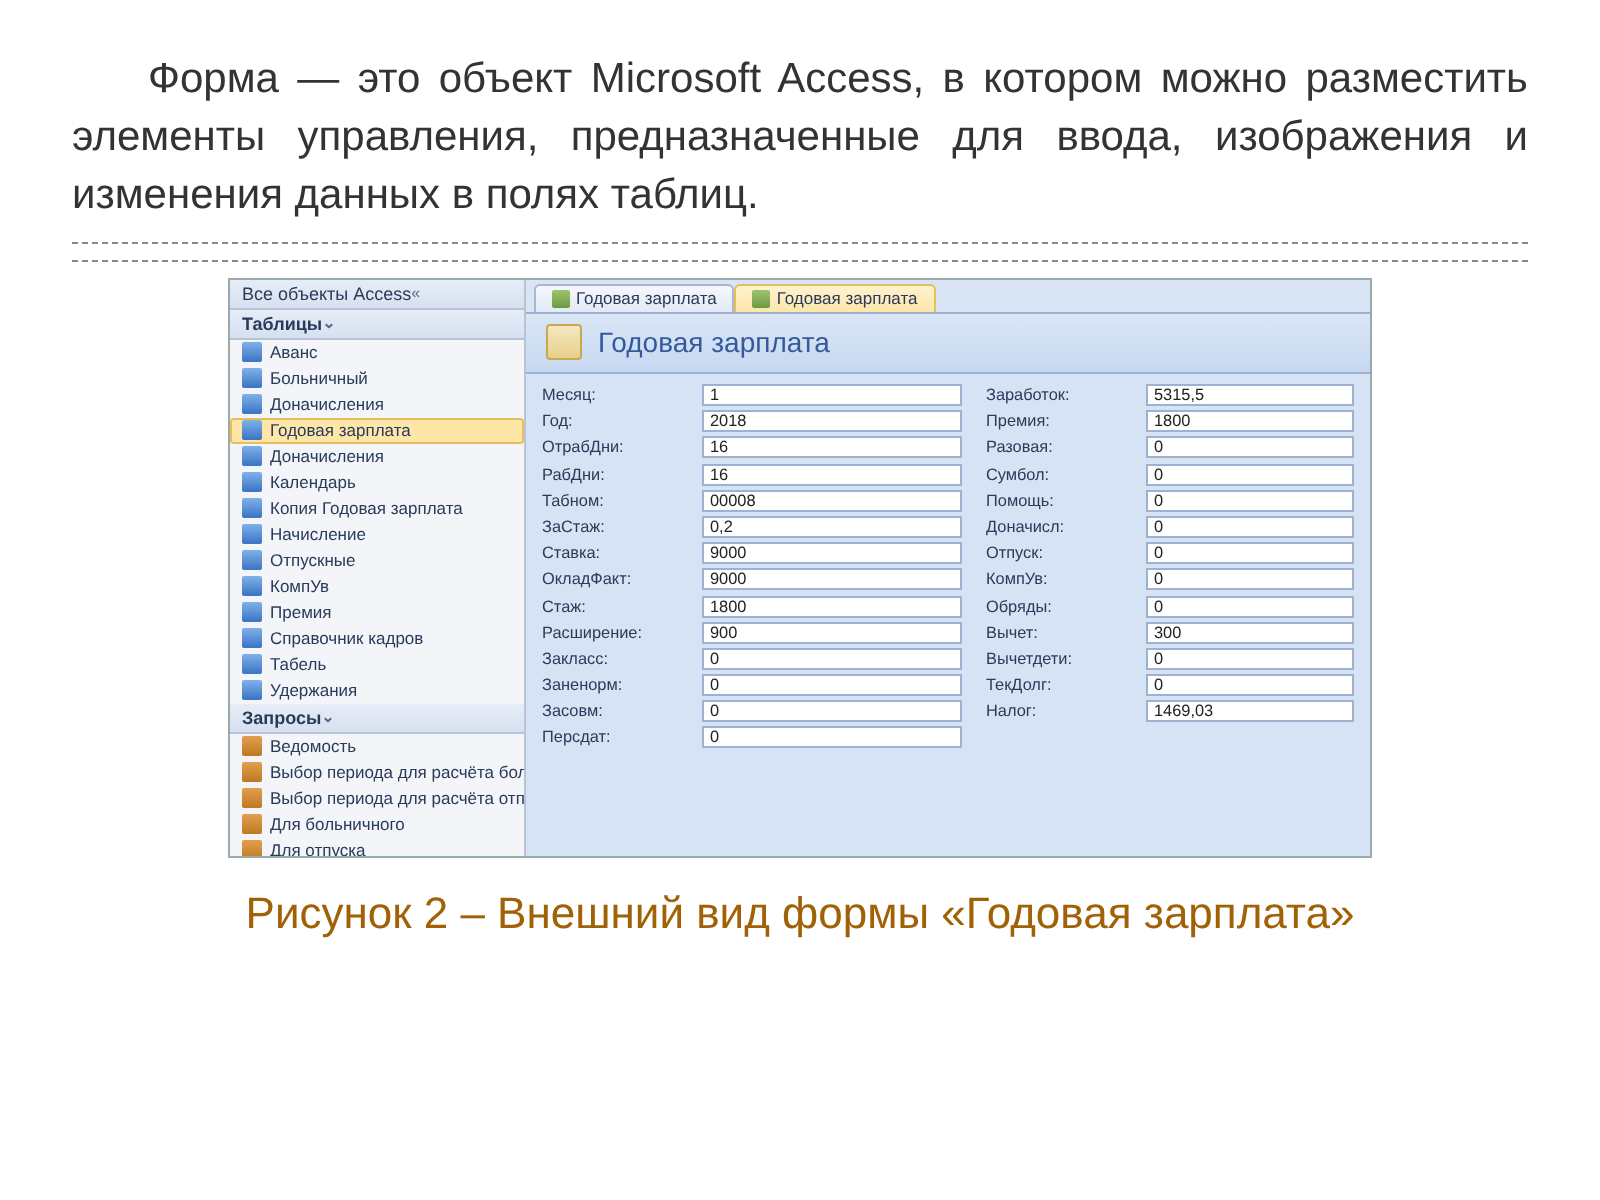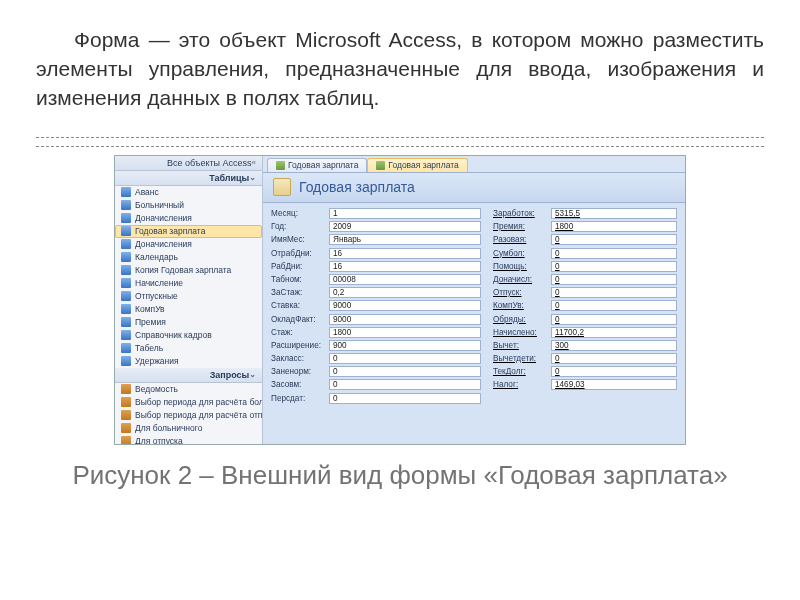--- a/index.html
+++ b/index.html
@@ -13,31 +13,31 @@
   }
   .page {
     padding: 26px 36px 10px 36px;
   }
   .para {
     font-size: 21px;
     line-height: 1.38;
     color: #333;
     text-align: justify;
     text-indent: 38px;
-    margin-bottom: 26px;
+    margin-bottom: 10px;
   }
   .rule {
     border: none;
     border-top: 1px dashed #888;
     margin: 0 0 8px 0;
   }
   .rule.top { margin-top: -2px; }
   .caption {
-    font-size: 26px;
-    color: #737373;
+    font-size: 22px;
+    color: #a16207;
     text-align: center;
     margin-top: 14px;
     line-height: 1.3;
   }
 
   
   .shot {
     width: 572px;
     height: 290px;
     margin: 6px auto 0 auto;
@@ -56,21 +56,21 @@
     flex-direction: column;
   }
   .nav-header, .nav-group {
     background: linear-gradient(#e7edf7,#d6e0f0);
     border-bottom: 1px solid #b8c4d6;
     padding: 3px 6px;
     font-size: 9px;
     color: #2a3b5a;
     display: flex;
     align-items: center;
-    justify-content: flex-end;
+    justify-content: flex-start;
     height: 15px;
   }
   .nav-header { font-weight: 500; }
   .nav-group { font-weight: 600; }
   .chev { font-size: 8px; color: #5a6a88; }
   .nav-list {
     flex: none;
     overflow: hidden;
   }
   .nav-item {
@@ -169,28 +169,28 @@
     padding: 4px 8px;
     display: flex;
     gap: 12px;
   }
   .col {
     display: flex;
     flex-direction: column;
     gap: 0;
   }
   .col.left { flex: 0 0 210px; }
-  .col.right { flex: 1; text-decoration: underline; }
+  .col.right { flex: 1; }
   .row {
     display: flex;
     align-items: center;
     height: 13.2px;
   }
   .lbl {
-    width: 58px;
+    width: 80px;
     font-size: 8.2px;
     color: #2a3b5a;
     text-align: left;
     padding-right: 2px;
     white-space: nowrap;
   }
   .val {
     flex: 1;
     height: 11px;
     background: #fff;
@@ -324,25 +324,21 @@
           <span class="ft-text">Годовая зарплата</span>
         </div>
         <div class="form-body">
           <div class="col left" id="col-left">
               <div class="row">
                 <div class="lbl">Месяц:</div>
                 <div class="val">1</div>
               </div>
               <div class="row">
                 <div class="lbl">Год:</div>
-                <div class="val">2009</div>
-              </div>
-              <div class="row">
-                <div class="lbl">ИмяМес:</div>
-                <div class="val">Январь</div>
+                <div class="val">2018</div>
               </div>
               <div class="row">
                 <div class="lbl">ОтрабДни:</div>
                 <div class="val">16</div>
               </div>
               <div class="row">
                 <div class="lbl">РабДни:</div>
                 <div class="val">16</div>
               </div>
               <div class="row">
@@ -415,24 +411,20 @@
                 <div class="lbl">Отпуск:</div>
                 <div class="val">0</div>
               </div>
               <div class="row">
                 <div class="lbl">КомпУв:</div>
                 <div class="val">0</div>
               </div>
               <div class="row">
                 <div class="lbl">Обряды:</div>
                 <div class="val">0</div>
-              </div>
-              <div class="row">
-                <div class="lbl">Начислено:</div>
-                <div class="val">11700,2</div>
               </div>
               <div class="row">
                 <div class="lbl">Вычет:</div>
                 <div class="val">300</div>
               </div>
               <div class="row">
                 <div class="lbl">Вычетдети:</div>
                 <div class="val">0</div>
               </div>
               <div class="row">

